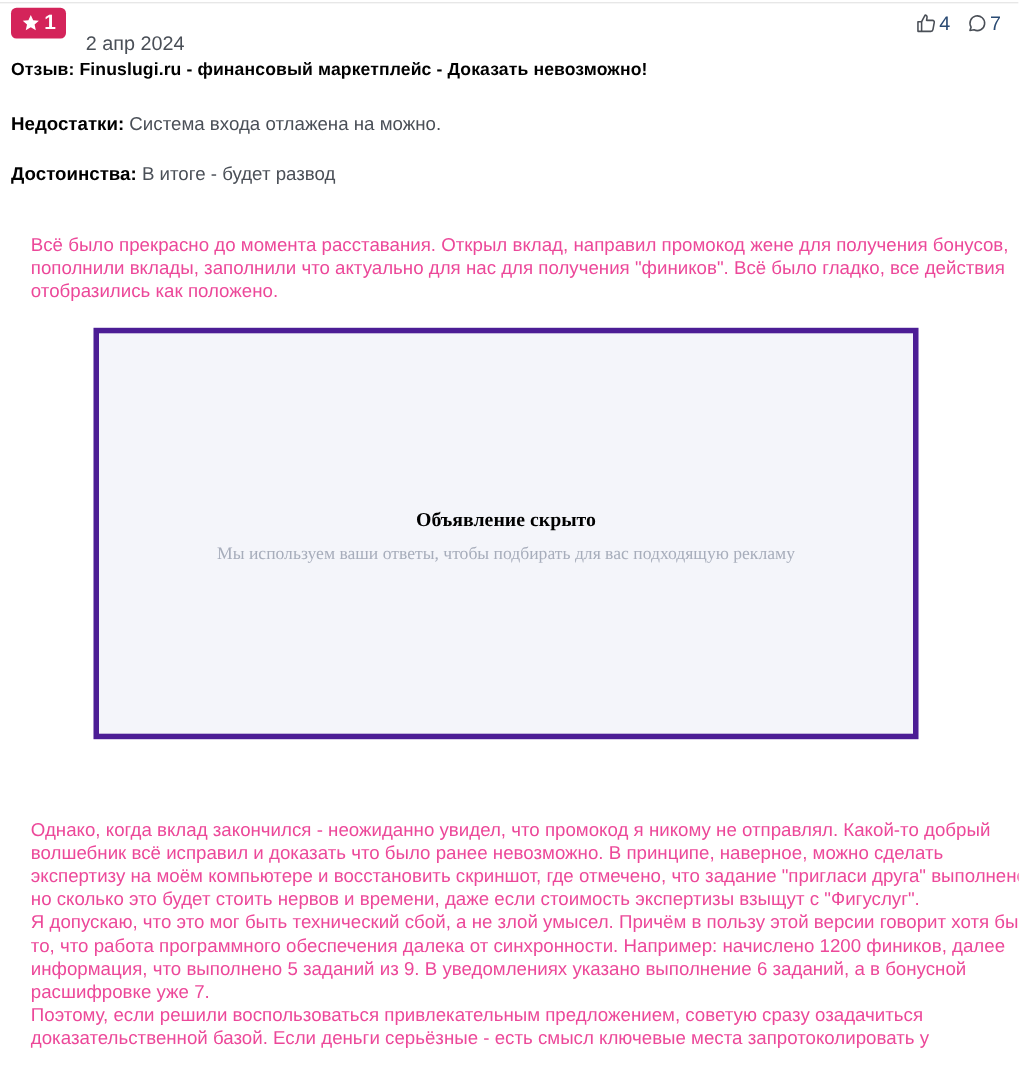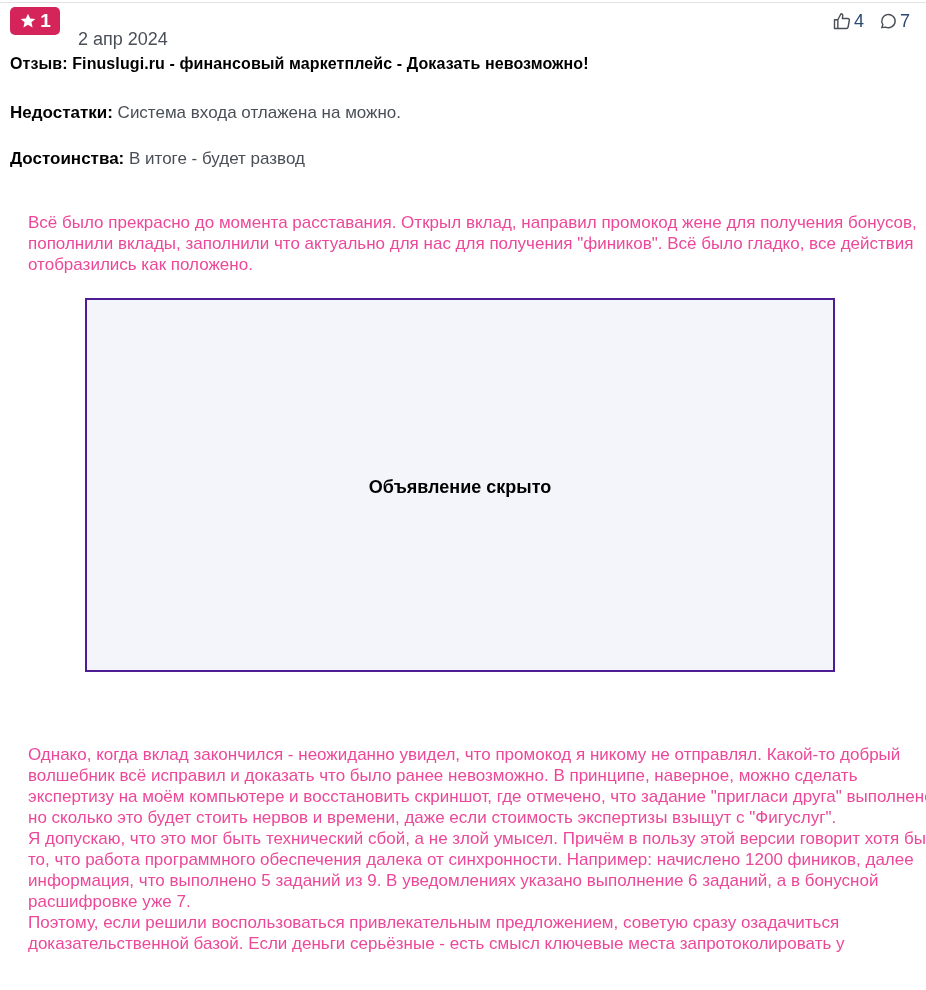--- a/index.html
+++ b/index.html
@@ -93,26 +93,27 @@
       line-height: 21px;
       color: #ec4899;
     }
     .para1 { top: 194px; }
     .para2 { top: 726px; }
     .ad-box {
       position: absolute;
       left: 85px; top: 298px;
       width: 750px; height: 374px;
       background: #f4f5fa;
-      border: 2px solid #4c1d95;
+      border: 5px solid #4c1d95;
       box-sizing: border-box;
       display: flex;
       flex-direction: column;
       align-items: center;
       justify-content: center;
+      font-family: Liberation Serif, serif;
     }
     .ad-title {
       font-size: 18px;
       font-weight: bold;
       color: #000000;
       margin-top: 4px;
     }
     .ad-sub {
       margin-top: 12px;
       font-size: 16px;
@@ -159,19 +160,20 @@
 <h1 class="title">Отзыв: Finuslugi.ru - финансовый маркетплейс - Доказать невозможно!</h1>
 
 <p class="pros-cons pros"><b>Недостатки:</b><span> Система входа отлажена на можно.</span></p>
 
 <p class="pros-cons cons"><b>Достоинства:</b><span> В итоге - будет развод</span></p>
 
 <p class="body-text para1">Всё было прекрасно до момента расставания. Открыл вклад, направил промокод жене для получения бонусов, пополнили вклады, заполнили что актуально для нас для получения "фиников". Всё было гладко, все действия отобразились как положено.</p>
 
 <div class="ad-box">
   <div class="ad-title">Объявление скрыто</div>
+  <div class="ad-sub">Мы используем ваши ответы, чтобы подбирать для вас подходящую рекламу</div>
 </div>
 
 <div class="body-text para2">
   <div>Однако, когда вклад закончился - неожиданно увидел, что промокод я никому не отправлял. Какой-то добрый волшебник всё исправил и доказать что было ранее невозможно. В принципе, наверное, можно сделать экспертизу на моём компьютере и восстановить скриншот, где отмечено, что задание "пригласи друга" выполнено, но сколько это будет стоить нервов и времени, даже если стоимость экспертизы взыщут с "Фигуслуг".</div>
   <div>Я допускаю, что это мог быть технический сбой, а не злой умысел. Причём в пользу этой версии говорит хотя бы то, что работа программного обеспечения далека от синхронности. Например: начислено 1200 фиников, далее информация, что выполнено 5 заданий из 9. В уведомлениях указано выполнение 6 заданий, а в бонусной расшифровке уже 7.</div>
   <div>Поэтому, если решили воспользоваться привлекательным предложением, советую сразу озадачиться доказательственной базой. Если деньги серьёзные - есть смысл ключевые места запротоколировать у</div>
 </div>
 
 </body></html>

